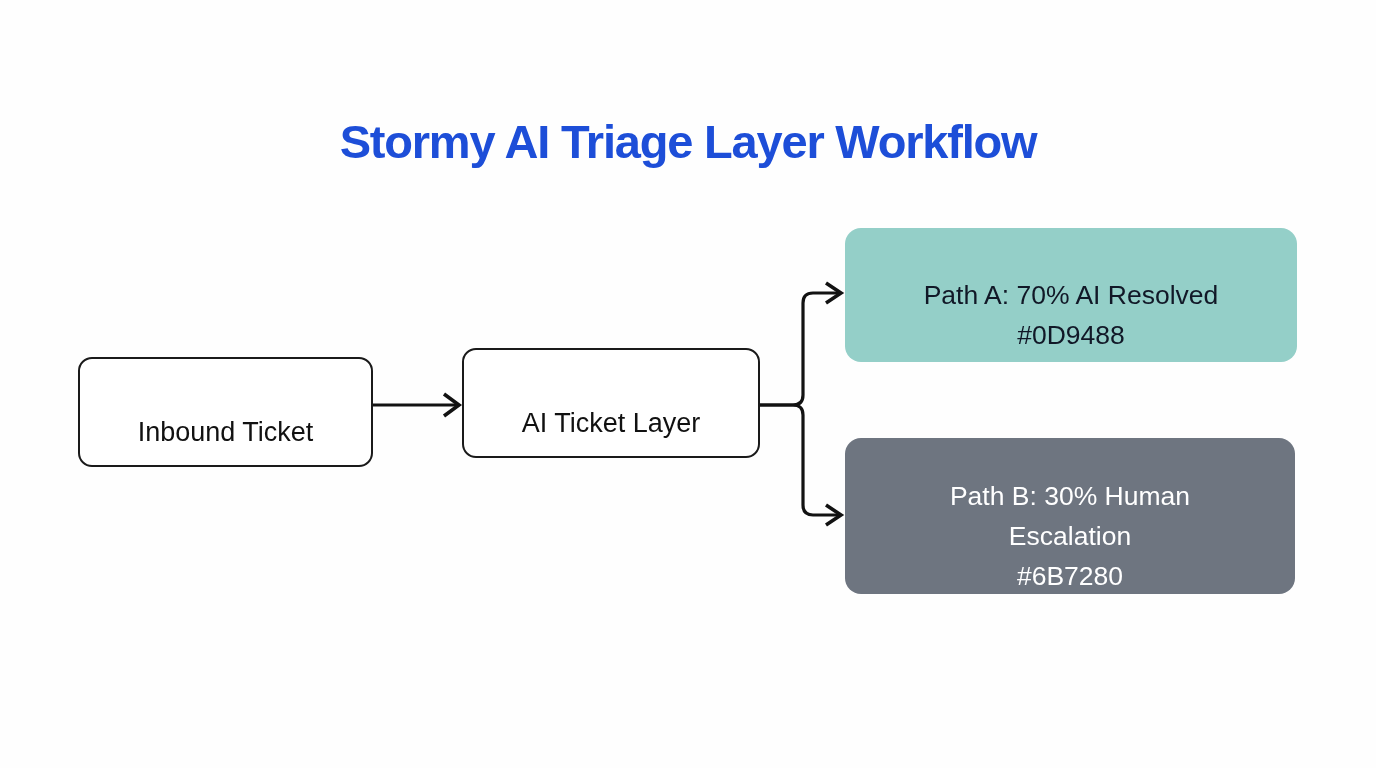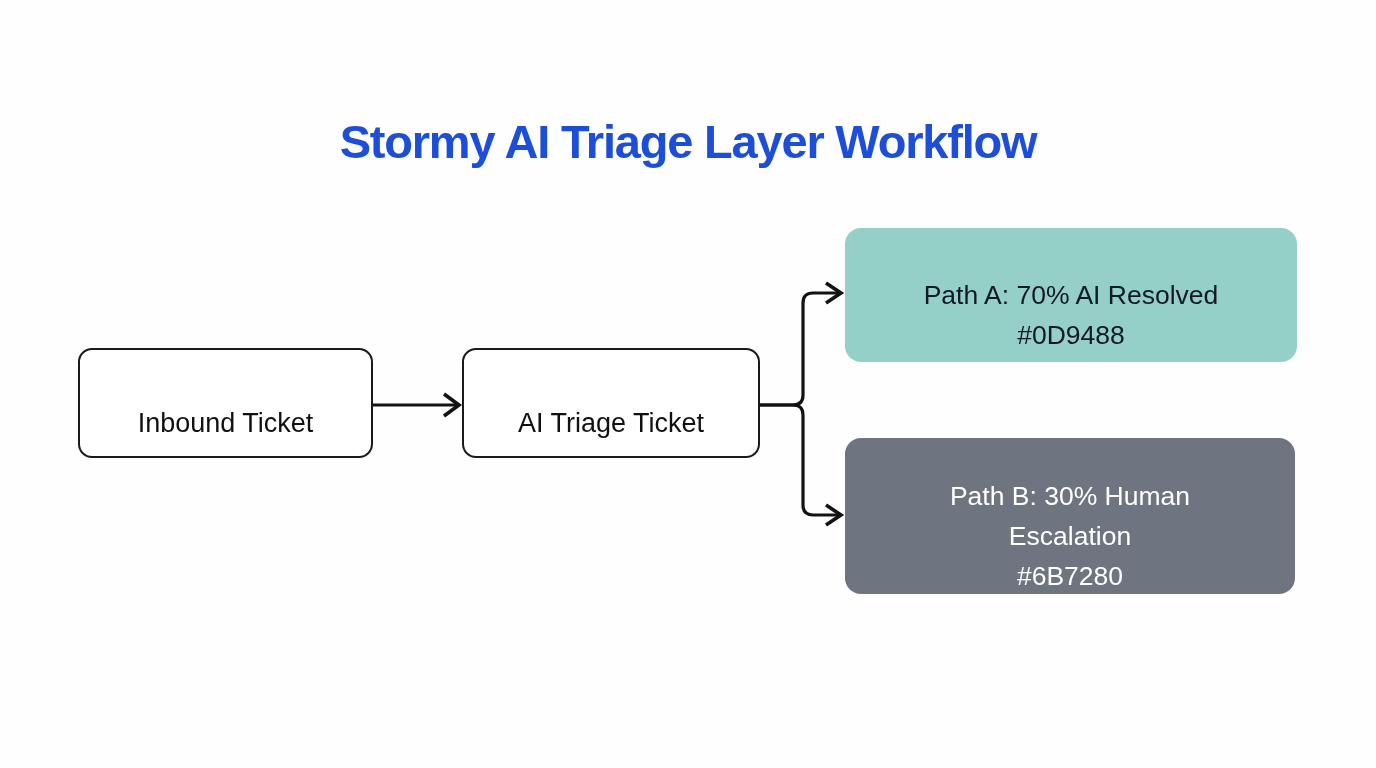--- a/index.html
+++ b/index.html
@@ -65,21 +65,21 @@
     background: #ffffff;
     border: 2.5px solid #1a1a1a;
   }
   .node.plain .label {
     font-size: 27px;
     line-height: 32px;
   }
   .node.filled {
     border-radius: 16px;
   }
-  #node-inbound { left: 78px;  top: 348px; width: 295px; height: 110px; }
+  #node-inbound { left: 78px;  top: 357px; width: 295px; height: 110px; }
   #node-triage  { left: 462px; top: 348px; width: 298px; height: 110px; }
   #node-path-a  { left: 845px; top: 228px; width: 452px; height: 134px; }
   #node-path-b  { left: 845px; top: 438px; width: 450px; height: 156px; }
 </style>
 </head>
 <body>
 
 <div class="canvas">
 
   <div class="title">Stormy AI Triage Layer Workflow</div>
@@ -93,21 +93,21 @@
 
     <path d="M 760 405 H 793 Q 803 405 803 415 V 505 Q 803 515 813 515 H 838"></path>
     <path class="head" d="M 826 505 L 841 515 L 826 525"></path>
   </svg>
 
   <div class="node plain" id="node-inbound">
     <span class="label">Inbound Ticket</span>
   </div>
 
   <div class="node plain" id="node-triage">
-    <span class="label">AI Triage Ticket</span>
+    <span class="label">AI Ticket Layer</span>
   </div>
 
   <div class="node filled" id="node-path-a" style="background-color: rgb(148, 207, 200); color: rgb(17, 24, 39);">
     <span class="label">Path A: 70% AI Resolved
 #0D9488</span>
   </div>
 
   <div class="node filled" id="node-path-b" style="background-color: rgb(110, 117, 128); color: rgb(255, 255, 255);">
     <span class="label">Path B: 30% Human
 Escalation

